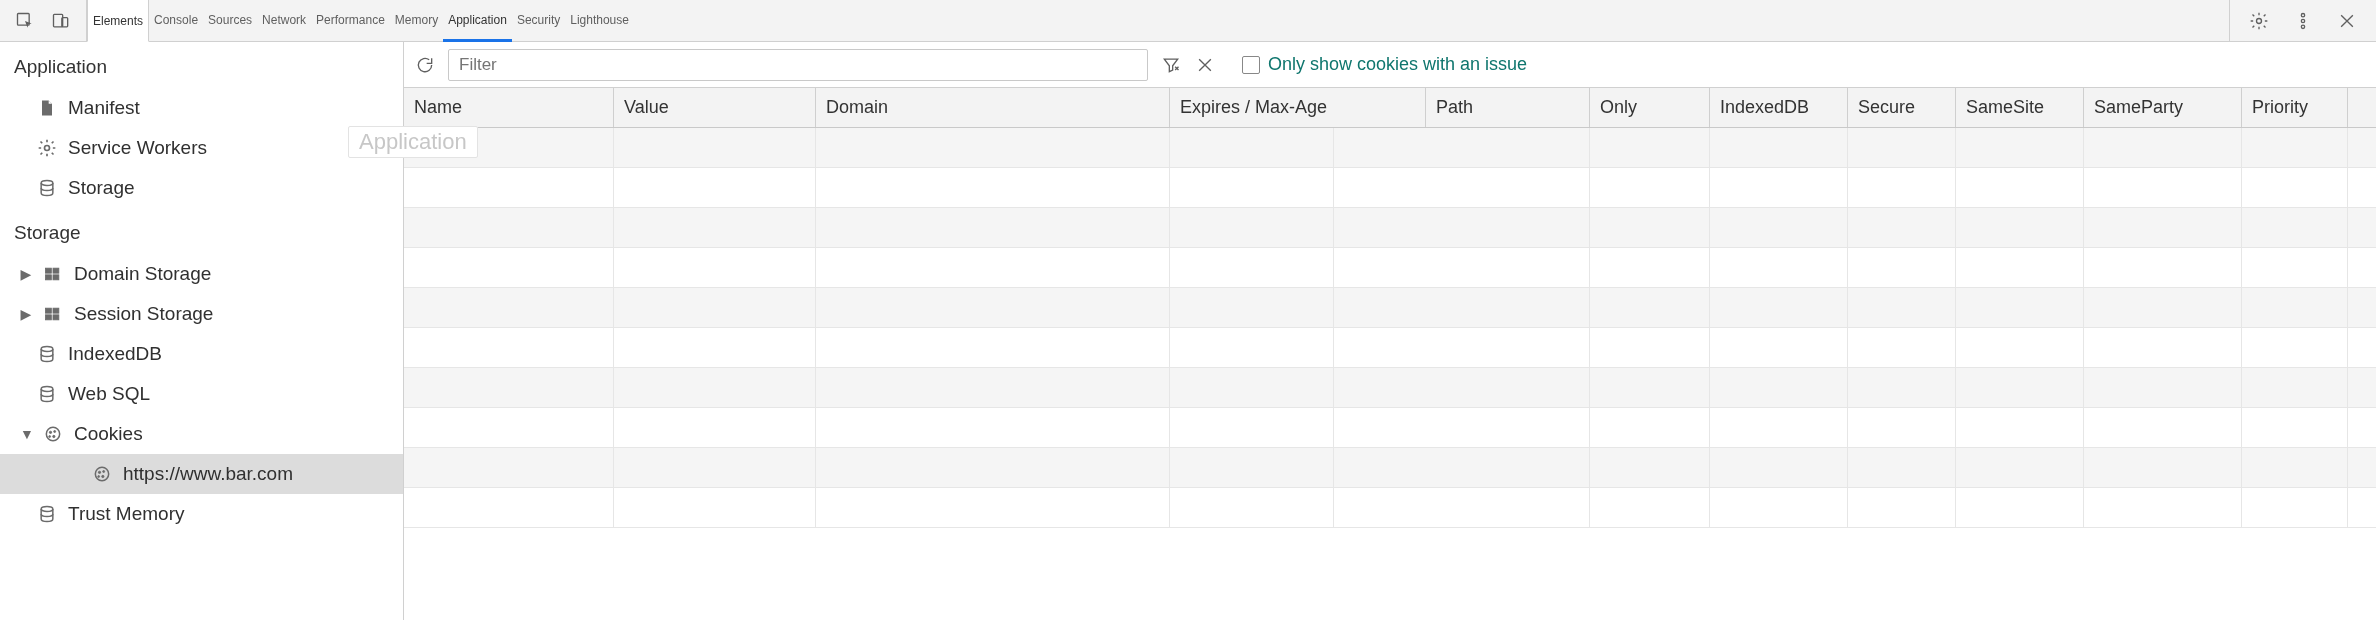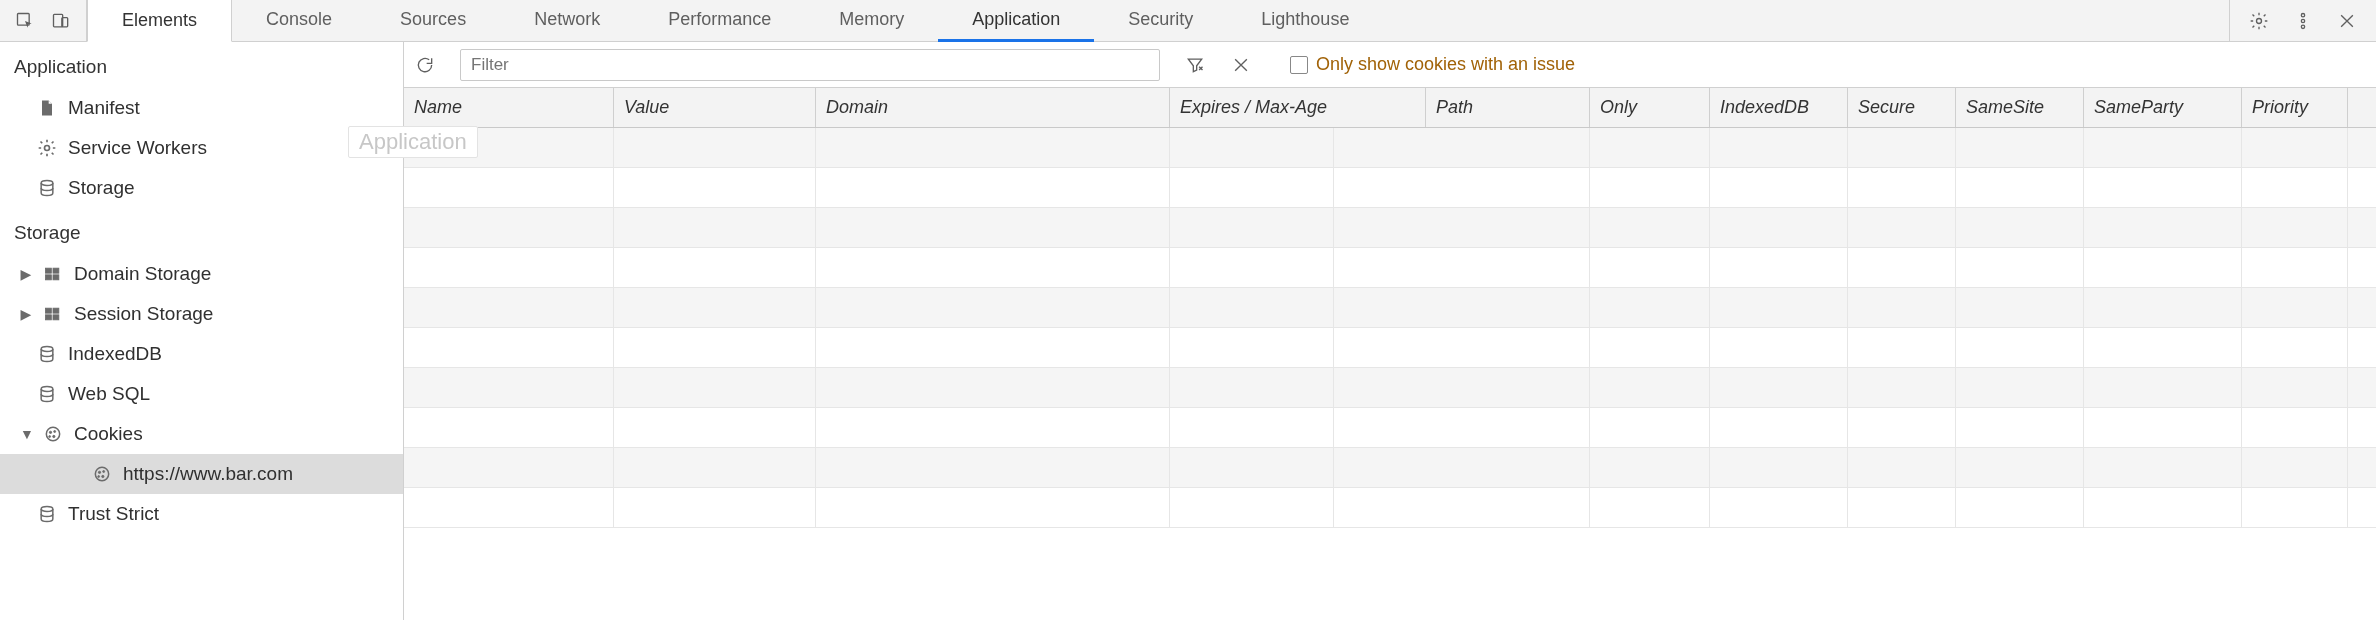--- a/index.html
+++ b/index.html
@@ -34,28 +34,28 @@
     height: 22px;
     display: flex;
     align-items: center;
     justify-content: center;
     color: #5f5f5f;
   }
   .icon-btn svg { width: 20px; height: 20px; stroke: currentColor; fill: none; stroke-width: 1.6; }
 
   .tabs { display: flex; align-items: stretch; }
   .tab {
-    padding: 0 34px;
+    padding: 0 5px;
     display: flex;
     align-items: center;
     color: #5f5f5f;
     border-bottom: 3px solid transparent;
     margin-bottom: -1px;
     white-space: nowrap;
-    font-size: 18px;
+    font-size: 12px;
   }
   .tab.active-light { background: #ffffff; color: #333; border-bottom: 1px solid #fff; border-left: 1px solid #d0d0d0; border-right: 1px solid #d0d0d0; }
   .tab.active-main { color: #333; border-bottom: 3px solid #1a73e8; }
 
   .topbar-right {
     margin-left: auto;
     display: flex;
     align-items: center;
     gap: 22px;
     padding: 0 18px;
@@ -123,45 +123,44 @@
     z-index: 5;
     pointer-events: none;
   }
 
   
   .content { flex: 1; display: flex; flex-direction: column; position: relative; }
   .toolbar {
     height: 46px;
     display: flex;
     align-items: center;
-    gap: 24px;
+    gap: 12px;
     padding: 0 10px;
     border-bottom: 1px solid #d0d0d0;
   }
   .filter-input {
     flex: 0 0 700px;
     height: 32px;
     border: 1px solid #c9c9c9;
     border-radius: 2px;
     padding: 0 10px;
     font-size: 17px;
     color: #333;
   }
-  .checkbox-wrap { display: flex; align-items: center; gap: 8px; margin-left: 14px; color: #a16207; }
+  .checkbox-wrap { display: flex; align-items: center; gap: 8px; margin-left: 14px; color: #0f766e; }
   .checkbox {
     width: 18px; height: 18px; border:1px solid #888; border-radius:2px; background:#fff;
   }
 
   .table { flex: 1; position: relative; }
   .grid-head, .grid-row {
     display: flex;
     height: 40px;
     align-items: center;
     border-bottom: 1px solid #e0e0e0;
-    font-style: italic;
   }
   .grid-head { background: #f3f3f3; color: #333; font-size: 18px; border-bottom: 1px solid #c9c9c9; }
   .cell { padding: 0 10px; overflow: hidden; text-overflow: ellipsis; white-space: nowrap; border-right: 1px solid #e5e5e5; height: 100%; display:flex; align-items:center; }
   .cell:last-child { border-right: none; }
   .grid-head .cell { border-right: 1px solid #cfcfcf; }
   .cell.size { justify-content: flex-end; }
 
   
   .c-name{width:210px}.c-value{width:202px}.c-domain{width:354px}.c-path{width:164px}.c-exp{width:256px}.c-size{width:120px}.c-http{width:138px}.c-sec{width:108px}.c-ss{width:128px}.c-sp{width:158px}.c-pri{width:106px}
 
@@ -351,21 +350,21 @@
       <span>https://www.bar.com</span>
     </div>
     <div class="tree-item indented">
       <span class="tree-icon">
           <svg viewBox="0 0 24 24">
             <ellipse cx="12" cy="6" rx="7" ry="3" fill="none" stroke="currentColor" stroke-width="1.8"></ellipse>
             <path d="M5 6v12c0 1.7 3.1 3 7 3s7-1.3 7-3V6" fill="none" stroke="currentColor" stroke-width="1.8"></path>
             <path d="M5 12c0 1.7 3.1 3 7 3s7-1.3 7-3" fill="none" stroke="currentColor" stroke-width="1.8"></path>
           </svg>
         </span>
-      <span>Trust Strict</span>
+      <span>Trust Memory</span>
     </div>
   </div>
 
   <div class="content">
     <div class="toolbar">
       <span class="icon-btn">
         <svg viewBox="0 0 24 24">
             <path d="M20 12a8 8 0 1 1-3-6.2" fill="none"></path>
             <path d="M20 4v6h-6" fill="none"></path>
           </svg>

